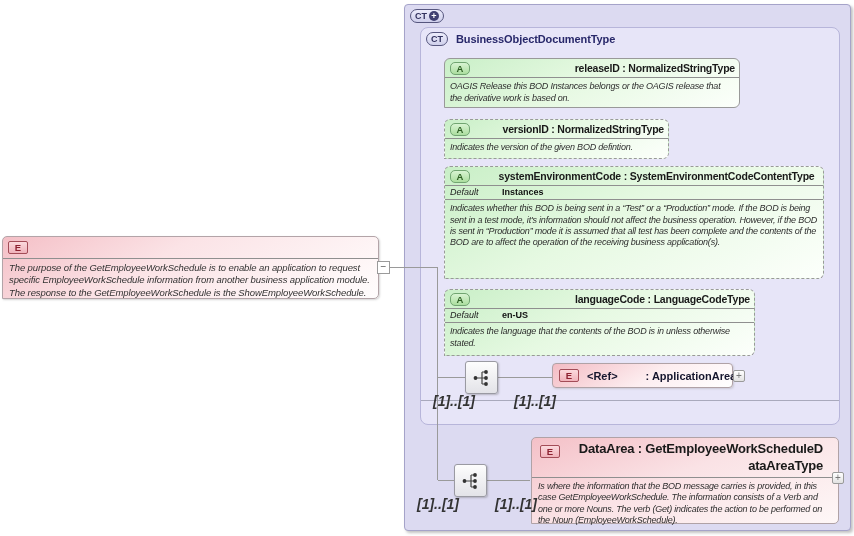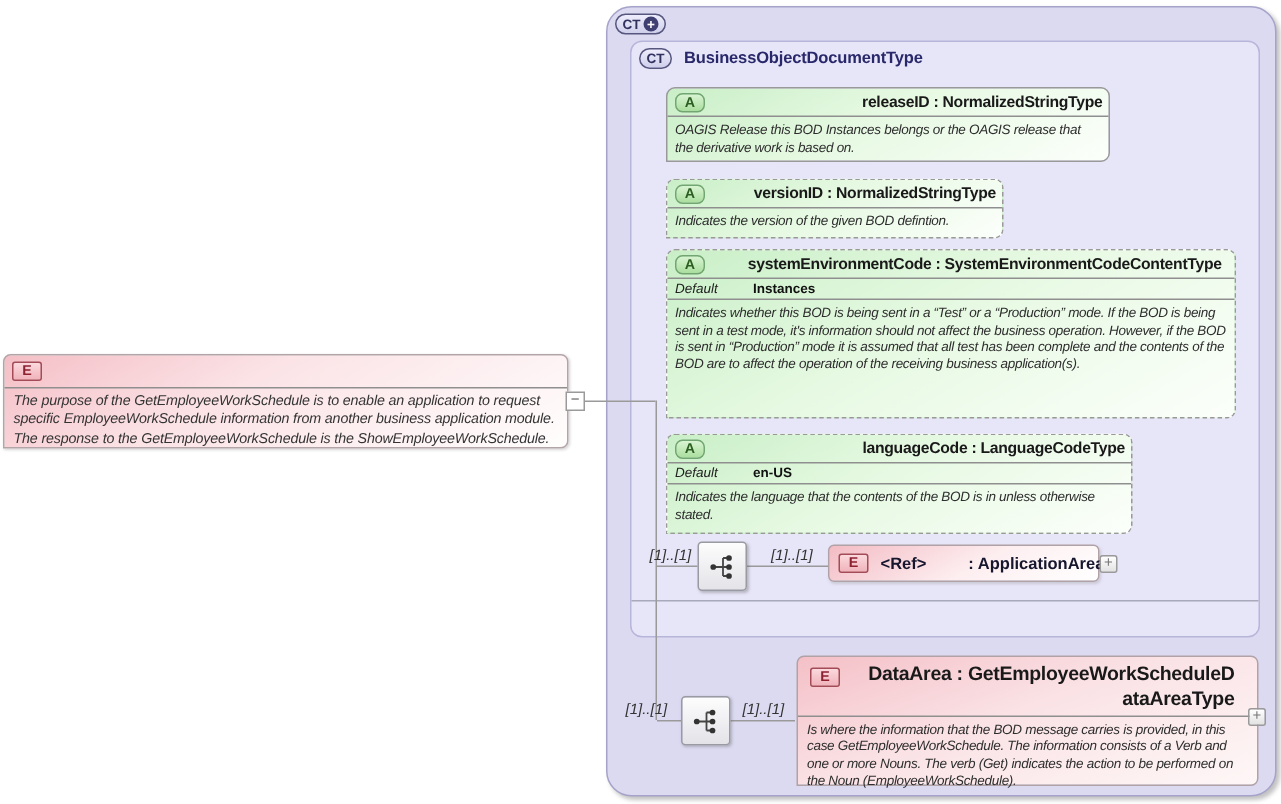--- a/index.html
+++ b/index.html
@@ -5,21 +5,21 @@
   html,body { margin:0; padding:0; background:#ffffff; }
   .stage {
     position:relative; width:854px; height:536px; overflow:hidden;
     font-family:"Liberation Sans", sans-serif; background:#ffffff;
   }
 
   
   .line { position:absolute; background:#9a9a9a; z-index:6; }
   .card {
     position:absolute; z-index:7; white-space:nowrap;
-    font-style:italic; font-weight:normal; font-size:10px; color:#333333;
+    font-style:italic; font-weight:bold; font-size:14px; color:#333333;margin-top:28px;
   }
   .seqbtn {
     position:absolute; z-index:8; width:33px; height:33px; box-sizing:border-box;
     background:linear-gradient(180deg,#fdfdfd 0%,#e3e3e8 100%);
     border:1px solid #9a9aa2; border-radius:3px;
     display:flex; align-items:center; justify-content:center;
     box-shadow:1px 1px 2px rgba(90,90,90,.35); cursor:pointer;
   }
   .collapse {
     position:absolute; left:377px; top:261px; width:13px; height:13px; box-sizing:border-box;
@@ -28,21 +28,21 @@
   }
   .plusbtn {
     position:absolute; width:12px; height:12px; box-sizing:border-box; z-index:9;
     background:linear-gradient(#ffffff,#e2e2e2); border:1px solid #9a9a9a; border-radius:2px;
     font-size:10px; line-height:9px; text-align:center; color:#777777; cursor:pointer;
   }
 
   
   .container-outer {
     position:absolute; left:404px; top:4px; width:447px; height:527px; box-sizing:border-box;
-    background:#dcdaf1; border:1px solid #a5a3c9; border-radius:17px;
+    background:#dcdaf1; border:1px solid #a5a3c9; border-radius:4px;
     box-shadow:2px 2px 3px rgba(120,120,120,.45); z-index:1;
   }
   .container-inner {
     position:absolute; left:15px; top:22px; width:420px; height:398px; box-sizing:border-box;
     background:#e7e5f8; border:1px solid #b7b5da; border-radius:8px; z-index:1;
   }
   .ct-header { display:flex; align-items:center; gap:8px; padding:4px 0 0 5px; }
   .ct-title { font-weight:bold; font-size:11px; color:#28286a; white-space:nowrap; letter-spacing:-0.1px; }
   .ct-pill {
     display:inline-flex; align-items:center; justify-content:center; box-sizing:border-box;

